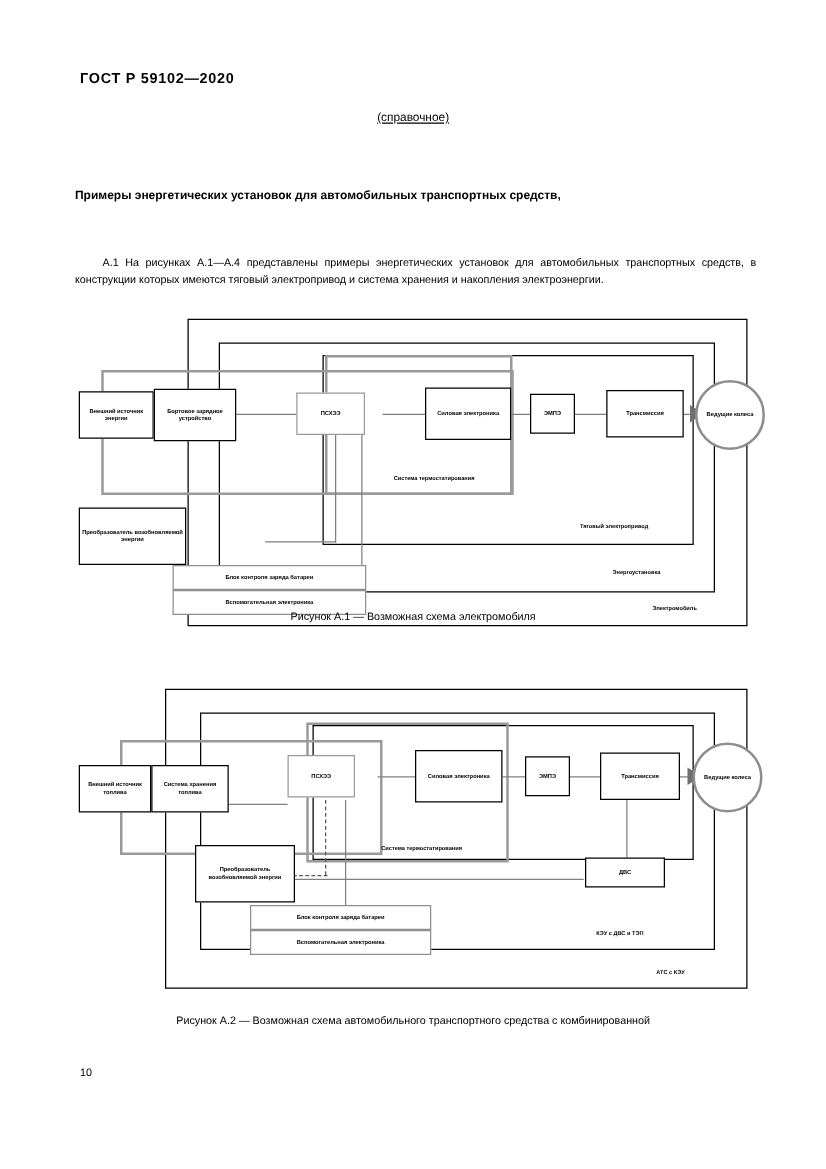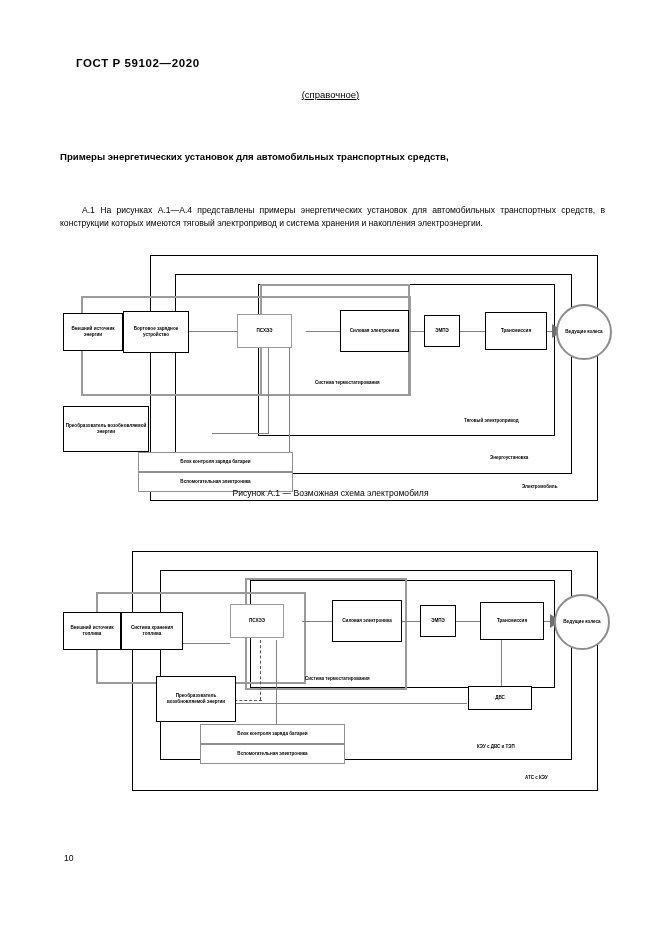--- a/index.html
+++ b/index.html
@@ -8,21 +8,21 @@
     background:#ffffff;
     font-family:"Liberation Sans", sans-serif;
     color:#000;
     position:relative;
     overflow:hidden;
   }
   .page { position:relative; width:661px; height:935px; }
 
   
   .std-header {
-    position:absolute; left:76px; top:57px;
+    position:absolute; left:64px; top:57px;
     font-size:11.5px; font-weight:bold; letter-spacing:0.6px;
   }
 
   
   .annex-block {
     position:absolute; left:0; top:88px; width:661px;
     text-align:center; font-size:9.5px; line-height:13px;
   }
   .annex-block .a1 { font-weight:normal; }
   .annex-block .a2 { font-weight:normal;text-decoration:underline; }
@@ -223,17 +223,18 @@
 
     <div class="arrow" style="left:490px; top:66px;"></div>
     <div class="wheel" style="left:494px; top:46px; width:56px; height:56px;">Ведущие колеса</div>
 
     <div class="lbl" style="left:245px; top:128px;">Система термостатирования</div>
     <div class="lbl" style="left:417px; top:196px;">КЭУ с ДВС и ТЭП</div>
     <div class="lbl" style="left:465px; top:227px;">АТС с КЭУ</div>
   </div>
 
   <div class="caption" id="cap2">
+    <div>Рисунок А.2 — Возможная схема автомобильного транспортного средства с комбинированной</div>
   </div>
 
   <div class="page-num">10</div>
 
 </div>
 
 </body></html>

